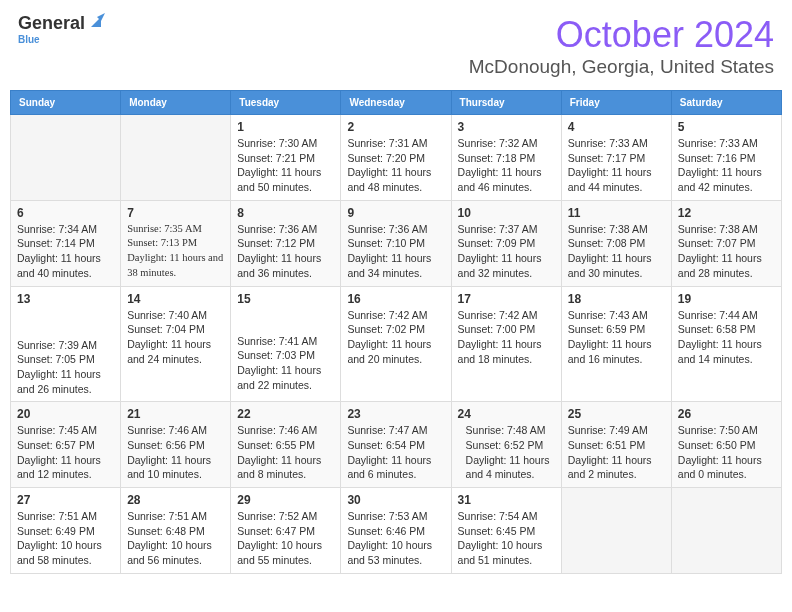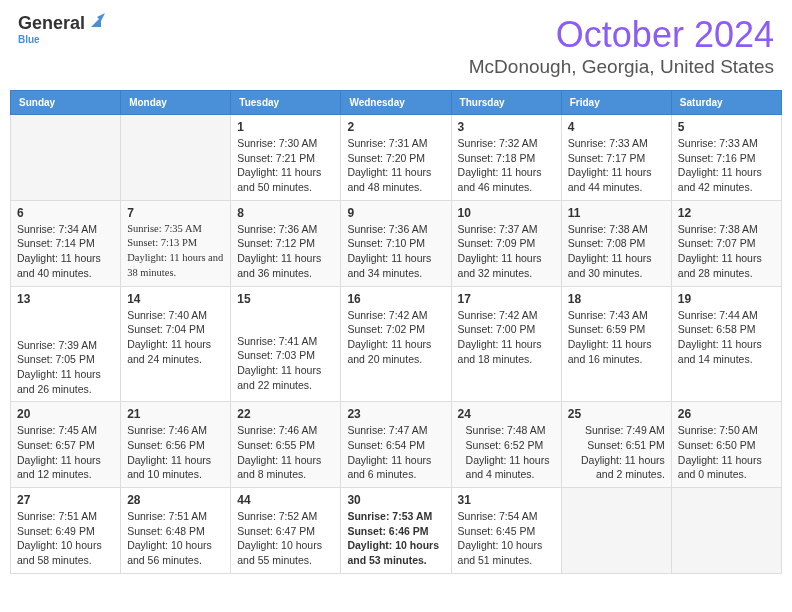--- a/index.html
+++ b/index.html
@@ -268,21 +268,21 @@
 Daylight: 11 hours and 6 minutes.</div>
         </td>
         <td>
           <span class="day-num">24</span>
           <div class="day-info" style="white-space: pre-line; margin-left: 8px;">Sunrise: 7:48 AM
 Sunset: 6:52 PM
 Daylight: 11 hours and 4 minutes.</div>
         </td>
         <td>
           <span class="day-num">25</span>
-          <div class="day-info" style="white-space: pre-line; text-align: right;">Sunrise: 7:49 AM
+          <div class="day-info" style="white-space: pre-line;">Sunrise: 7:49 AM
 Sunset: 6:51 PM
 Daylight: 11 hours and 2 minutes.</div>
         </td>
         <td>
           <span class="day-num">26</span>
           <div class="day-info" style="white-space: pre-line;">Sunrise: 7:50 AM
 Sunset: 6:50 PM
 Daylight: 11 hours and 0 minutes.</div>
         </td>
       </tr>
@@ -293,28 +293,28 @@
 Sunset: 6:49 PM
 Daylight: 10 hours and 58 minutes.</div>
         </td>
         <td>
           <span class="day-num">28</span>
           <div class="day-info" style="white-space: pre-line;">Sunrise: 7:51 AM
 Sunset: 6:48 PM
 Daylight: 10 hours and 56 minutes.</div>
         </td>
         <td>
-          <span class="day-num">44</span>
+          <span class="day-num">29</span>
           <div class="day-info" style="white-space: pre-line;">Sunrise: 7:52 AM
 Sunset: 6:47 PM
 Daylight: 10 hours and 55 minutes.</div>
         </td>
         <td>
           <span class="day-num">30</span>
-          <div class="day-info" style="white-space: pre-line; font-weight: bold;">Sunrise: 7:53 AM
+          <div class="day-info" style="white-space: pre-line;">Sunrise: 7:53 AM
 Sunset: 6:46 PM
 Daylight: 10 hours and 53 minutes.</div>
         </td>
         <td>
           <span class="day-num">31</span>
           <div class="day-info" style="white-space: pre-line;">Sunrise: 7:54 AM
 Sunset: 6:45 PM
 Daylight: 10 hours and 51 minutes.</div>
         </td>
         <td class="empty-cell"></td>

